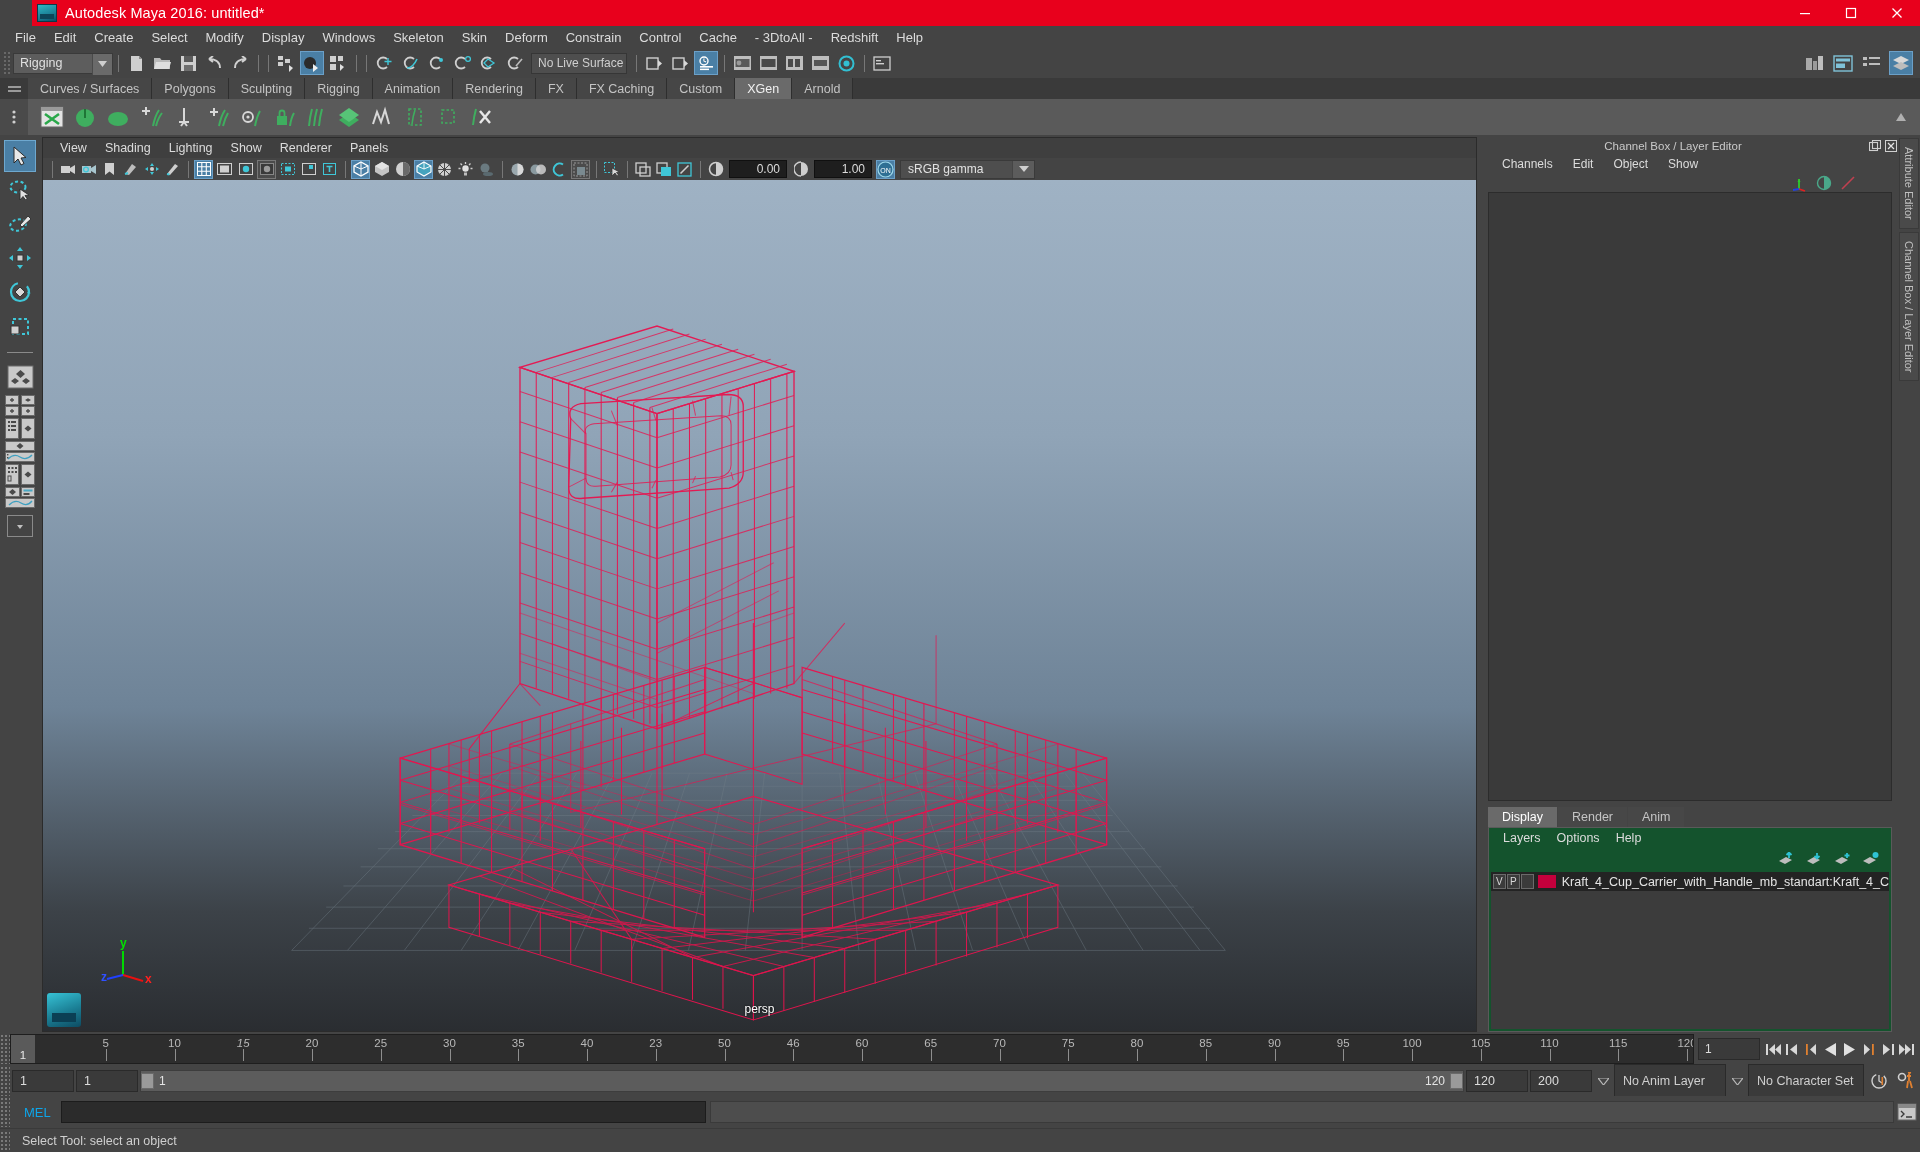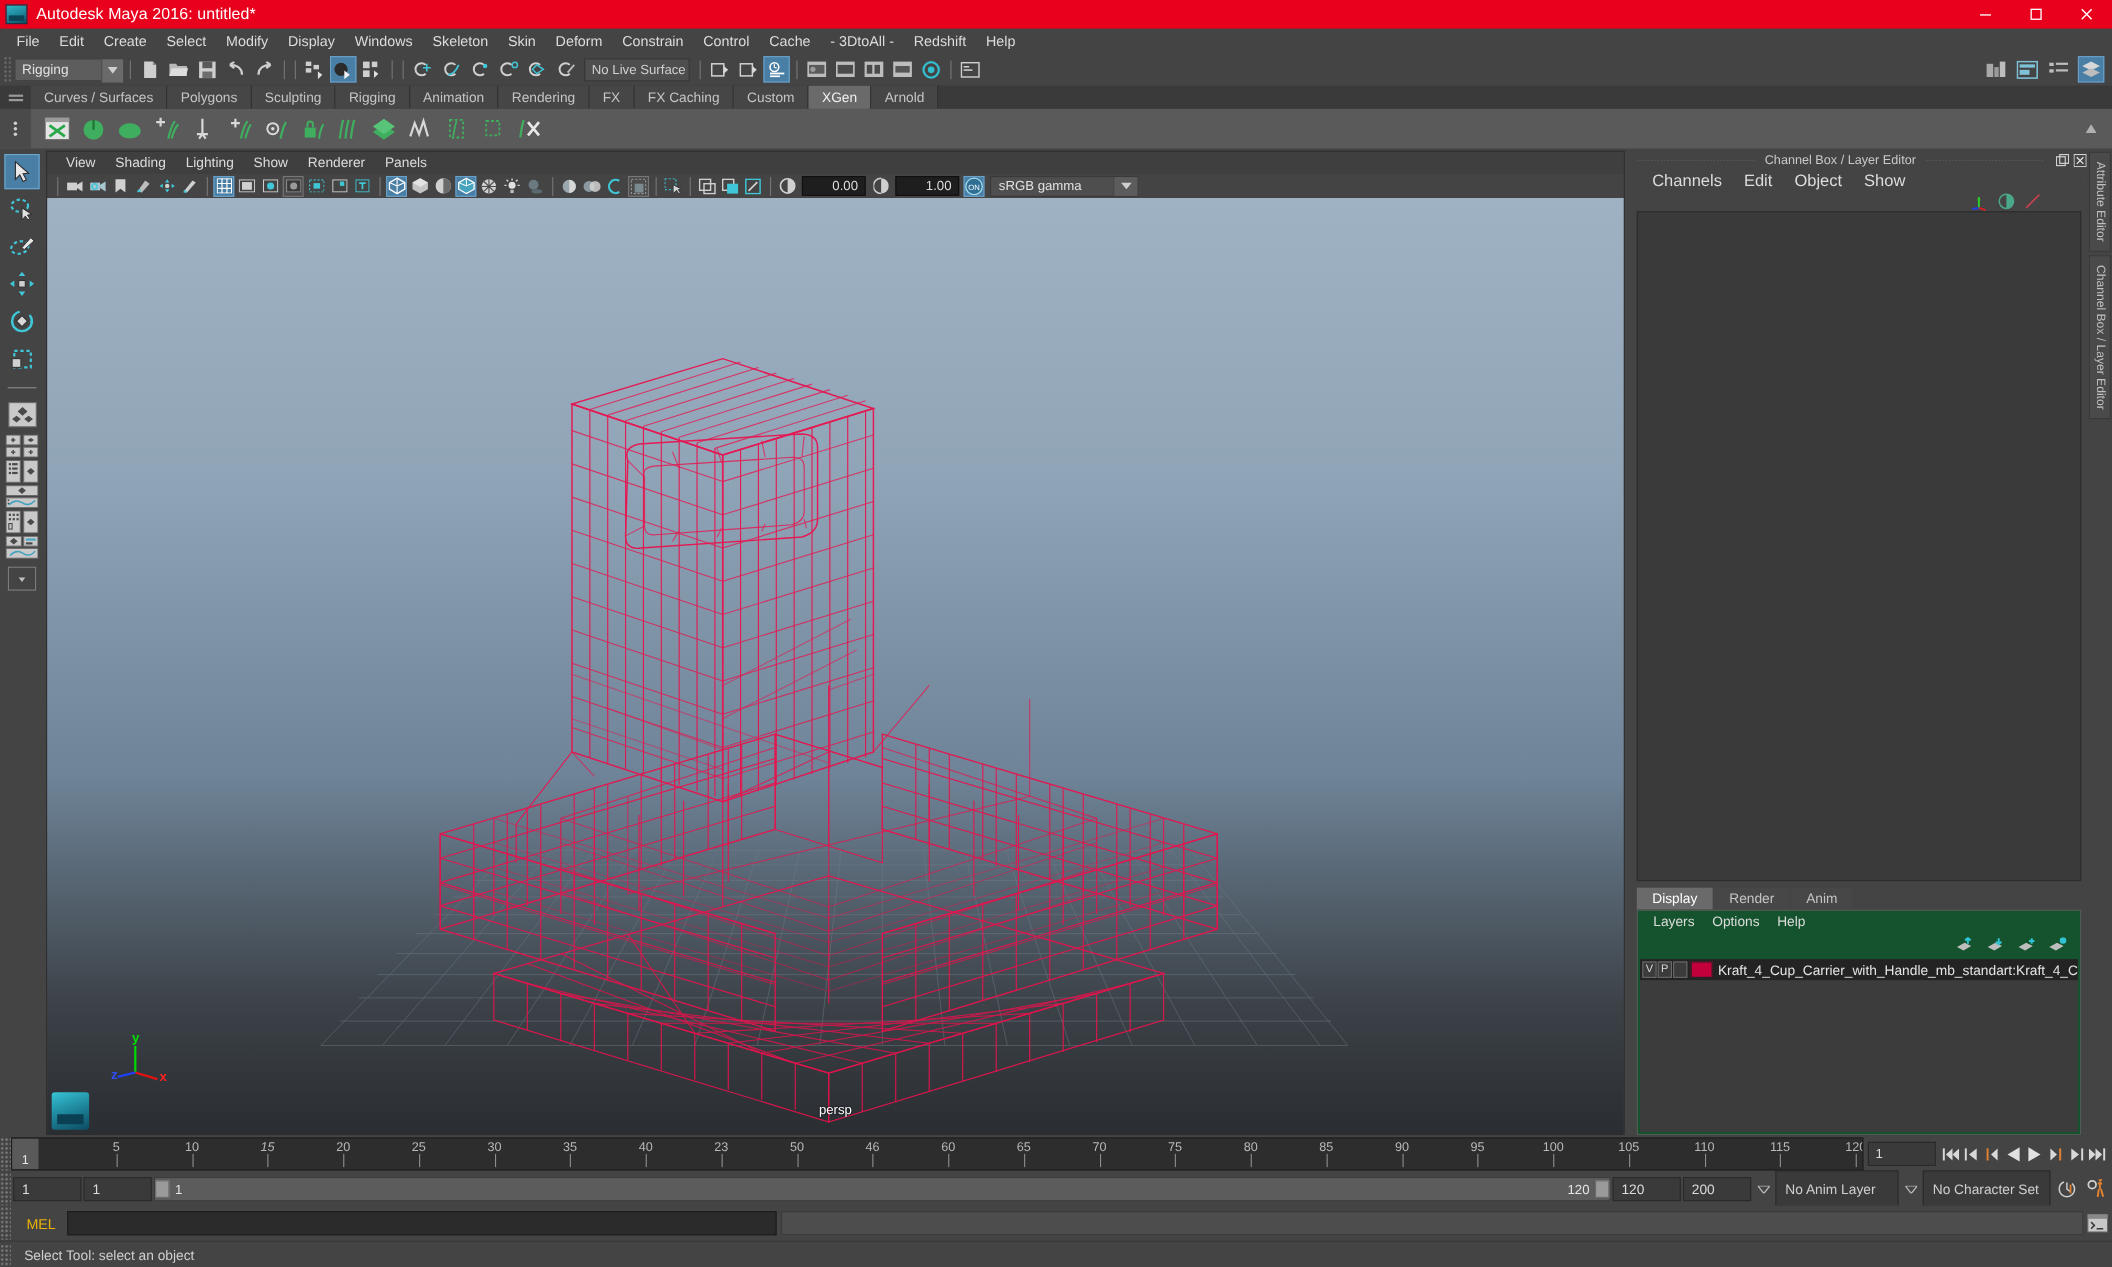--- a/index.html
+++ b/index.html
@@ -10,21 +10,21 @@
     font-family: "Liberation Sans", sans-serif;
     font-size: 13px;
     color: #c8c8c8;
     -webkit-font-smoothing: antialiased;
   }
   #app { width: 1920px; height: 1152px; display: flex; flex-direction: column; background:#444; }
 
   
   .titlebar {
     height: 26px; background: #e8001c; display: flex; align-items: center;
-    flex: 0 0 26px; position: relative;
+    flex: 0 0 26px; position: relative; margin-left: 32px;
   }
   .tb-logo {
     width: 20px; height: 18px; margin-left: 5px; margin-right: 8px;
     background: linear-gradient(160deg,#2fb8c4 0%, #1b7f95 60%, #0e4d63 100%);
     border: 1px solid #0a3a4a; position: relative; flex: 0 0 20px;
   }
   .tb-logo:after {
     content:""; position:absolute; left:2px; bottom:2px; right:2px; height:5px;
     background:#0d4558;
   }
@@ -155,21 +155,21 @@
   .rightcol { flex:1 1 auto; display:flex; flex-direction:column; min-width:0; padding-top:2px;}
   .panel-title {
     height:17px; flex:0 0 17px; display:flex; align-items:center; justify-content:center;
     background:#444; position:relative; font-size:11.5px; color:#c9c9c9;
   }
   .panel-title .dots { flex:1 1 auto; height:1px;
     background-image: radial-gradient(circle, #6f6f6f .8px, transparent 1px);
     background-size:3px 3px; margin:0 8px; }
   .panel-title .pbtn { width:14px; height:14px; display:flex; align-items:center; justify-content:center; margin-left:2px;}
   .cb-menubar { height:20px; flex:0 0 20px; background:#444; display:flex; align-items:center; padding-left:12px;}
-  .cb-menubar .menu-item { font-size:15px; padding:1px 10px; height:20px; }
+  .cb-menubar .menu-item { font-size:12px; padding:1px 10px; height:20px; }
   .cb-icons { height:18px; display:flex; align-items:center; justify-content:flex-end; padding-right:42px; gap:8px;}
   .channelbox { flex:1 1 auto; background:#3a3a3a; border:1px solid #2c2c2c; margin:0 6px 0 8px; min-height:0;}
   .layer-section { flex:0 0 225px; display:flex; flex-direction:column; margin:6px 6px 0 8px;}
   .layer-tabs { height:20px; display:flex; align-items:flex-end;}
   .ltab { height:20px; padding:0 14px; display:flex; align-items:center; font-size:12.5px;
     background:#474747; color:#c4c4c4; margin-right:1px; }
   .ltab.active { background:#6a6a6a; color:#fff; }
   .layer-body { flex:1 1 auto; border:1px solid #5a5a5a; background:#14532d; display:flex; flex-direction:column;}
   .layer-menubar { height:20px; display:flex; align-items:center; padding-left:6px;}
   .layer-menubar .menu-item { font-size:12.5px; padding:1px 8px; height:20px;}
@@ -205,21 +205,21 @@
   .range-track { flex:1 1 auto; height:22px; background:#5c5c5c; border:1px solid #3d3d3d; position:relative;
     display:flex; align-items:center; }
   .rg-handle { width:13px; height:16px; background:#9a9a9a; border:1px solid #6a6a6a; }
   .rg-lab { font-size:12px; color:#e4e4e4; padding:0 5px; }
   .dd { height:34px; background:#3a3a3a; border:1px solid #2a2a2a; color:#cfcfcf; font-size:12.5px;
     display:flex; align-items:center; padding:0 8px;}
   .ddarrow { width:18px; height:22px; display:flex; align-items:center; justify-content:center;}
 
   
   .cmdrow { height:32px; flex:0 0 32px; background:#444; display:flex; align-items:center; }
-  .mel-label { font-size:13px; color:#eab308; padding:0 10px 0 14px; }
+  .mel-label { font-size:13px; color:#0ea5e9; padding:0 10px 0 14px; }
   .cmd-input { height:22px; background:#2b2b2b; border:1px solid #1c1c1c; flex:0 0 645px; }
   .cmd-result { height:22px; background:#4d4d4d; border:1px solid #3a3a3a; flex:1 1 auto; margin-left:4px; }
   .cmd-icon { width:26px; height:24px; display:flex; align-items:center; justify-content:center; }
 
   
   .helpline { height:24px; flex:0 0 24px; background:#444; display:flex; align-items:center; border-top:1px solid #3a3a3a;}
   .help-grip { width:10px; height:20px; flex:0 0 10px;
     background-image: radial-gradient(circle, #7a7a7a 1px, transparent 1.2px); background-size:4px 4px;}
   .help-text { font-size:12.5px; color:#cfcfcf; padding-left:12px;}
 

